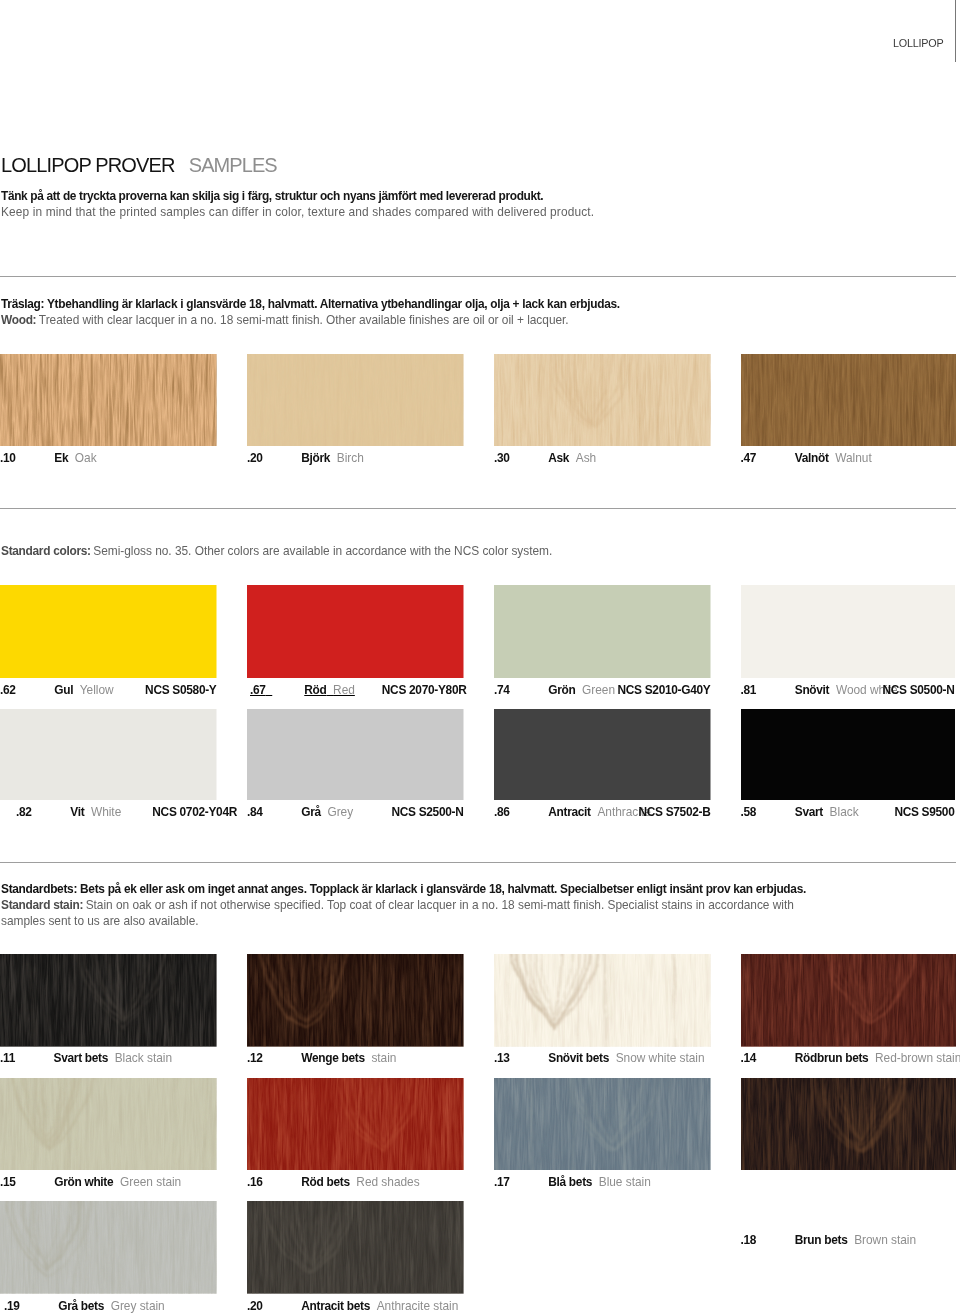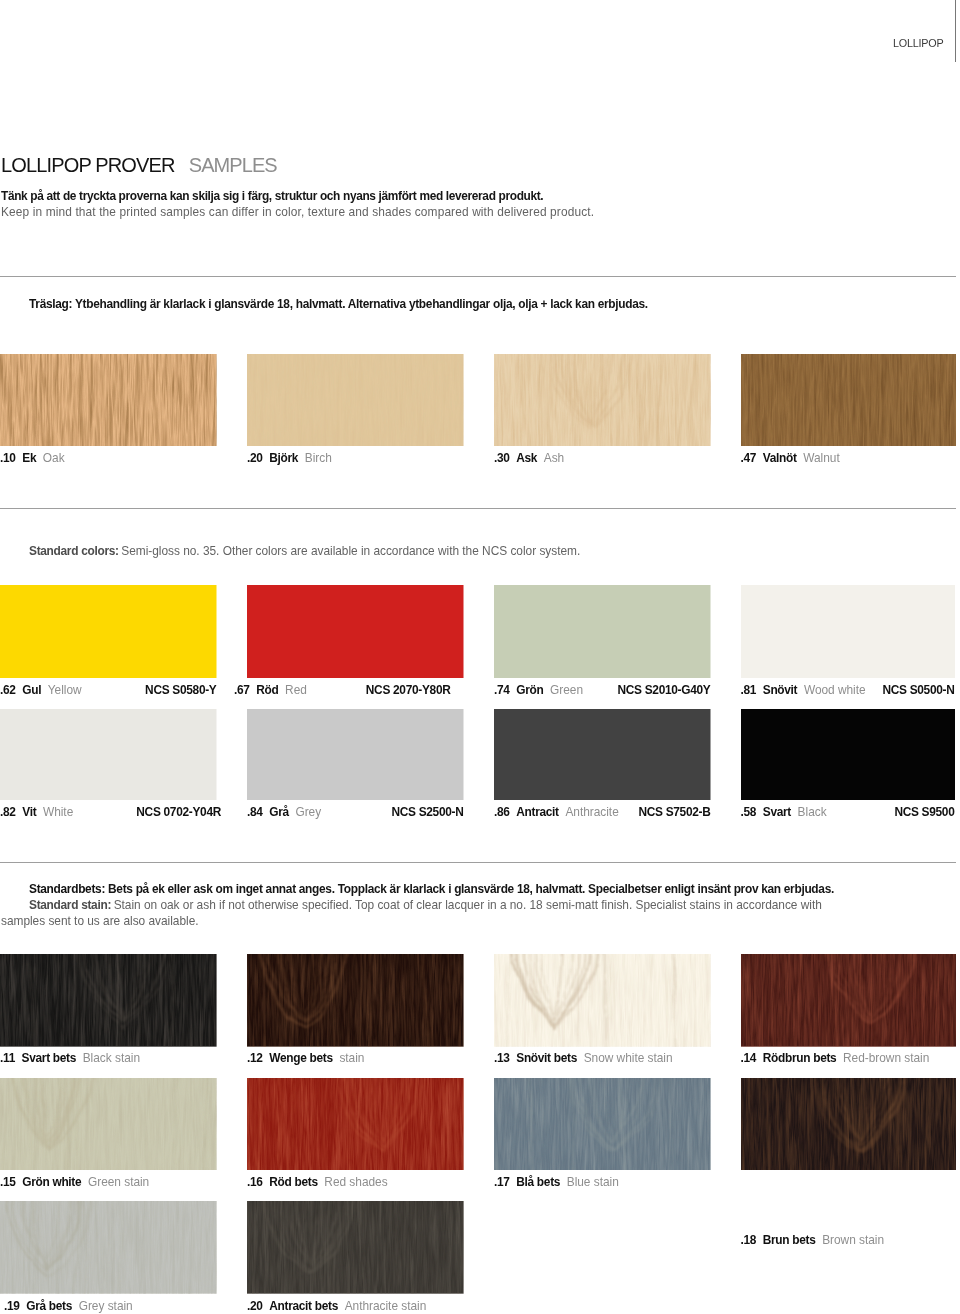--- a/index.html
+++ b/index.html
@@ -24,30 +24,30 @@
   .lead{position:absolute;left:1px;white-space:nowrap;}
   .lead-sv{top:189px;font-size:11.9px;font-weight:700;color:#161616;letter-spacing:-0.345px;}
   .lead-en{top:205px;font-size:11.9px;font-weight:400;color:#636363;letter-spacing:0.13px;}
 
   .rule{position:absolute;left:0;width:956px;height:1px;background:#9e9e9e;}
 
   .sec-txt{position:absolute;left:1px;white-space:nowrap;font-size:11.9px;}
   .sec-sv{color:#161616;font-weight:700;letter-spacing:-0.30px;}
   .sec-en{color:#636363;letter-spacing:-0.02px;}
   .gap{display:inline-block;width:2.6px;}
-  .b{font-weight:700;letter-spacing:-0.30px;margin-left:28px;}
+  .b{font-weight:700;letter-spacing:-0.30px;}
   .sec-sv .b{color:#111;}
   .sec-en .b{color:#4c4c4c;}
 
   
   .sw-cell{position:absolute;overflow:hidden;}
   .sw-img{position:absolute;width:100%;height:100%;left:0;top:0;}
   .cap{position:absolute;font-size:11.9px;white-space:nowrap;line-height:14px;}
   .cap .code{font-weight:700;color:#111;letter-spacing:-0.3px;}
-  .cap .name{font-weight:700;color:#111;letter-spacing:-0.3px;}
+  .cap .name{font-weight:700;color:#111;letter-spacing:-0.3px;margin-left:32px;}
   .cap .ename{font-weight:400;color:#8e8e8e;letter-spacing:-0.02px;}
   .cap .ncs{font-weight:700;color:#111;letter-spacing:-0.3px;position:absolute;right:0;top:0;}
 </style>
 </head>
 <body>
 
 <svg width="0" height="0" style="position:absolute" aria-hidden="true">
     <defs>
       <filter id="ftex-oak" x="0" y="0" width="100%" height="100%" color-interpolation-filters="sRGB">
         <feTurbulence type="fractalNoise" baseFrequency="0.20 0.010" numOctaves="4" seed="7" result="n"></feTurbulence>
@@ -382,20 +382,23 @@
   </div>
   <div class="lead lead-en">Keep in mind that the printed samples can differ in color, texture and shades compared with delivered product.</div>
   <div class="lead lead-sv">Tänk på att de tryckta proverna kan skilja sig i färg, struktur och nyans jämfört med levererad produkt.</div>
 
   <div class="rule" style="top:276px"></div>
   <div class="rule" style="top:508px"></div>
   <div class="rule" style="top:862px"></div>
 
   <div class="sec-txt sec-sv" style="top:297px">
     <span class="b">Träslag:</span><span> Ytbehandling är klarlack i glansvärde 18, halvmatt. Alternativa ytbehandlingar olja, olja + lack kan erbjudas.</span>
+  </div>
+  <div class="sec-txt sec-en" style="top:313px">
+    <span class="b">Wood:</span><span class="gap"></span><span>Treated with clear lacquer in a no. 18 semi-matt finish. Other available finishes are oil or oil + lacquer.</span>
   </div>
 
   <div class="sec-txt sec-en" style="top:544px">
     <span class="b">Standard colors:</span><span class="gap"></span><span>Semi-gloss no. 35. Other colors are available in accordance with the NCS color system.</span>
   </div>
 
   <div class="sec-txt sec-sv" style="top:882px">
     <span class="b">Standardbets:</span><span> Bets på ek eller ask om inget annat anges. Topplack är klarlack i glansvärde 18, halvmatt. Specialbetser enligt insänt prov kan erbjudas.</span>
   </div>
   <div class="sec-txt sec-en" style="top:898px">
@@ -451,39 +454,39 @@
         <svg class="sw-img" viewBox="0 0 10 10" preserveAspectRatio="none">
           <rect width="10" height="10" fill="#FDD900"></rect>
         </svg>
       </div>
       <div class="cap" style="left: 0px; top: 682.6px; width: 216.5px;"><span class="code">.62</span>&nbsp;&nbsp;<span class="name">Gul</span>&nbsp;&nbsp;<span class="ename">Yellow</span><span class="ncs">NCS S0580-Y</span></div>
       <div class="sw-cell" style="left: 247px; top: 585px; width: 216.5px; height: 93px;">
         <svg class="sw-img" viewBox="0 0 10 10" preserveAspectRatio="none">
           <rect width="10" height="10" fill="#D0201E"></rect>
         </svg>
       </div>
-      <div class="cap" style="left: 234px; top: 682.6px; width: 216.5px;"><span class="code">.67</span>&nbsp;&nbsp;<span class="name">Röd</span>&nbsp;&nbsp;<span class="ename">Red</span><span class="ncs">NCS 2070-Y80R</span></div>
+      <div class="cap" style="left: 250px; top: 682.6px; width: 216.5px; text-decoration: underline;"><span class="code">.67</span>&nbsp;&nbsp;<span class="name">Röd</span>&nbsp;&nbsp;<span class="ename">Red</span><span class="ncs">NCS 2070-Y80R</span></div>
       <div class="sw-cell" style="left: 494px; top: 585px; width: 216.5px; height: 93px;">
         <svg class="sw-img" viewBox="0 0 10 10" preserveAspectRatio="none">
           <rect width="10" height="10" fill="#C6CEB5"></rect>
         </svg>
       </div>
       <div class="cap" style="left: 494px; top: 682.6px; width: 216.5px;"><span class="code">.74</span>&nbsp;&nbsp;<span class="name">Grön</span>&nbsp;&nbsp;<span class="ename">Green</span><span class="ncs">NCS S2010-G40Y</span></div>
       <div class="sw-cell" style="left: 740.5px; top: 585px; width: 214px; height: 93px;">
         <svg class="sw-img" viewBox="0 0 10 10" preserveAspectRatio="none">
           <rect width="10" height="10" fill="#F3F1EB"></rect>
         </svg>
       </div>
       <div class="cap" style="left: 740.5px; top: 682.6px; width: 214px;"><span class="code">.81</span>&nbsp;&nbsp;<span class="name">Snövit</span>&nbsp;&nbsp;<span class="ename">Wood white</span><span class="ncs">NCS S0500-N</span></div>
       <div class="sw-cell" style="left: 0px; top: 709px; width: 216.5px; height: 91px;">
         <svg class="sw-img" viewBox="0 0 10 10" preserveAspectRatio="none">
           <rect width="10" height="10" fill="#E9E8E3"></rect>
         </svg>
       </div>
-      <div class="cap" style="left: 0px; top: 804.6px; width: 221px;"><span class="code">.82</span>&nbsp;&nbsp;<span class="name">Vit</span>&nbsp;&nbsp;<span class="ename">White</span><span class="ncs">NCS 0702-Y04R</span></div>
+      <div class="cap" style="left: 16px; top: 804.6px; width: 221px;"><span class="code">.82</span>&nbsp;&nbsp;<span class="name">Vit</span>&nbsp;&nbsp;<span class="ename">White</span><span class="ncs">NCS 0702-Y04R</span></div>
       <div class="sw-cell" style="left: 247px; top: 709px; width: 216.5px; height: 91px;">
         <svg class="sw-img" viewBox="0 0 10 10" preserveAspectRatio="none">
           <rect width="10" height="10" fill="#C9C9C9"></rect>
         </svg>
       </div>
       <div class="cap" style="left: 247px; top: 804.6px; width: 216.5px;"><span class="code">.84</span>&nbsp;&nbsp;<span class="name">Grå</span>&nbsp;&nbsp;<span class="ename">Grey</span><span class="ncs">NCS S2500-N</span></div>
       <div class="sw-cell" style="left: 494px; top: 709px; width: 216.5px; height: 91px;">
         <svg class="sw-img" viewBox="0 0 10 10" preserveAspectRatio="none">
           <rect width="10" height="10" fill="#424242"></rect>
         </svg>

